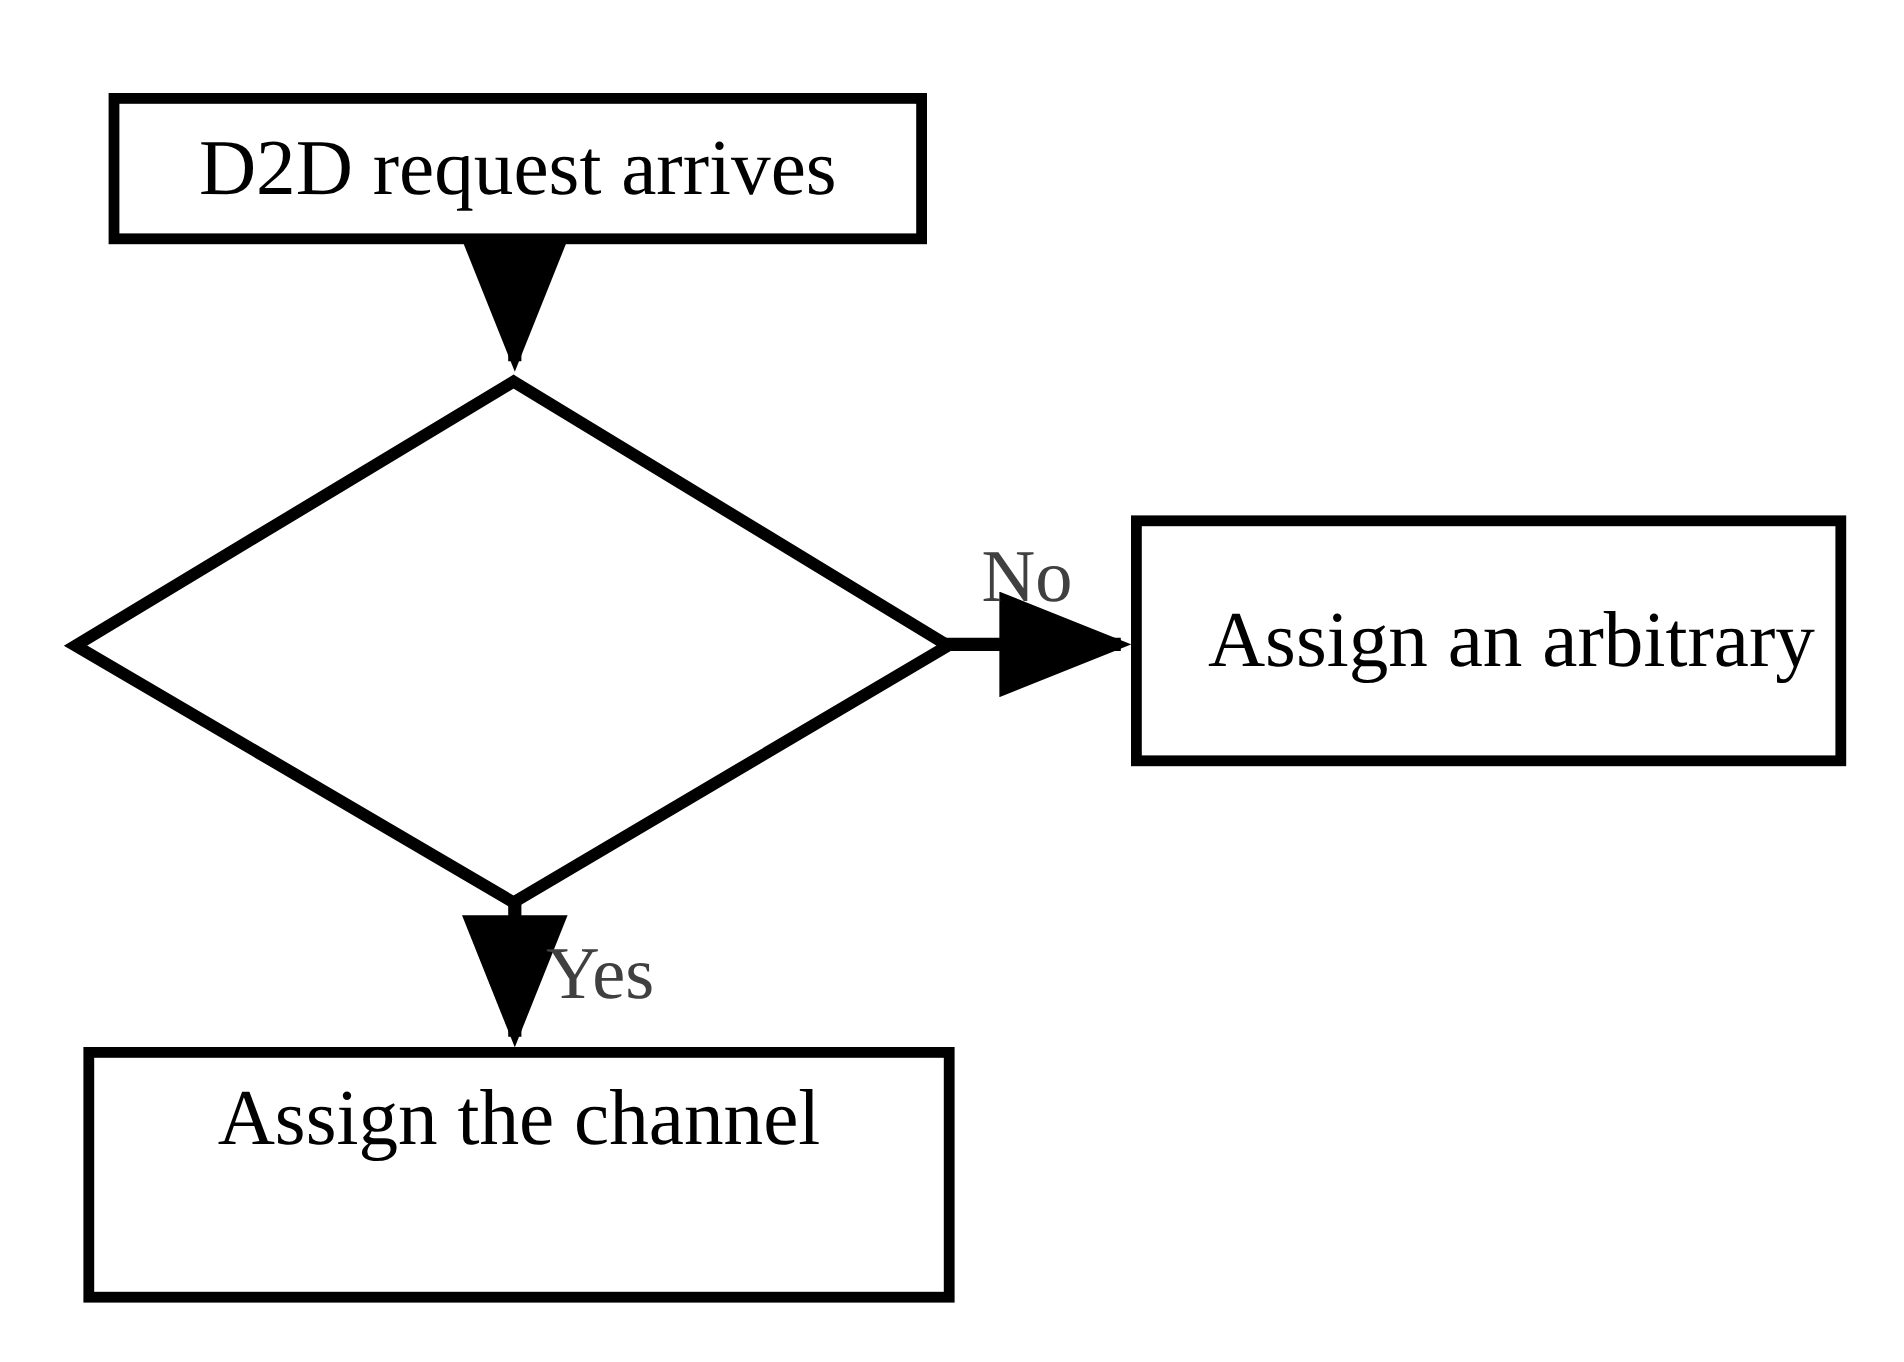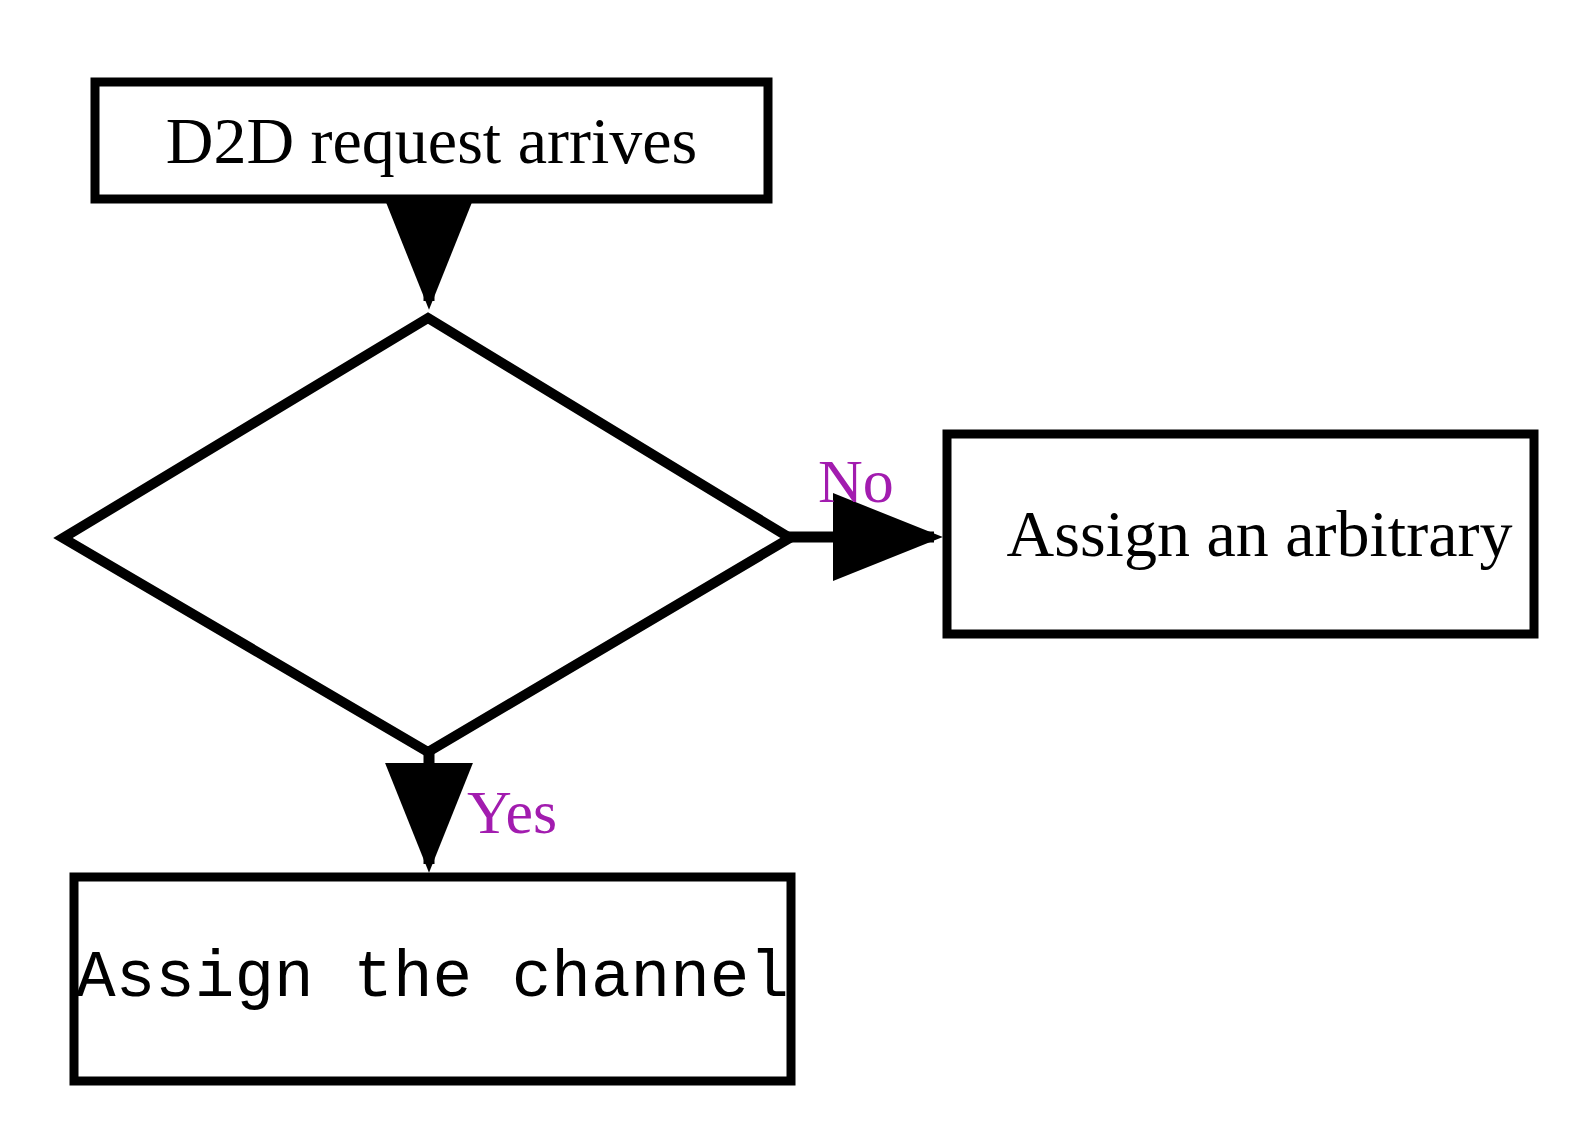--- a/index.html
+++ b/index.html
@@ -57,41 +57,40 @@
     left: 951px;
     top: 438px;
     width: 617px;
     height: 192px;
     font-size: 66px;
     line-height: 1.28;
   }
   
   #text-least-interference {
     left: 78px;
-    top: 881px;
+    top: 834px;
     width: 709px;
     height: 196px;
     font-size: 66px;
     line-height: 1.30;
-    font-family: Liberation Mono, monospace;
   }
   .edge-label {
     position: absolute;
-    color: #a21caf;
+    color: #404040;
     font-size: 62px;
     line-height: 1;
     white-space: nowrap;
     pointer-events: none;
   }
   #label-no {
     left: 818px;
     top: 450px;
   }
   #label-yes {
-    left: 467px;
+    left: 455px;
     top: 781px;
   }
 </style>
 </head>
 <body>
 
 <div id="canvas">
 
   <svg class="flow-svg" viewBox="0 0 1587 1135">
     <defs>

